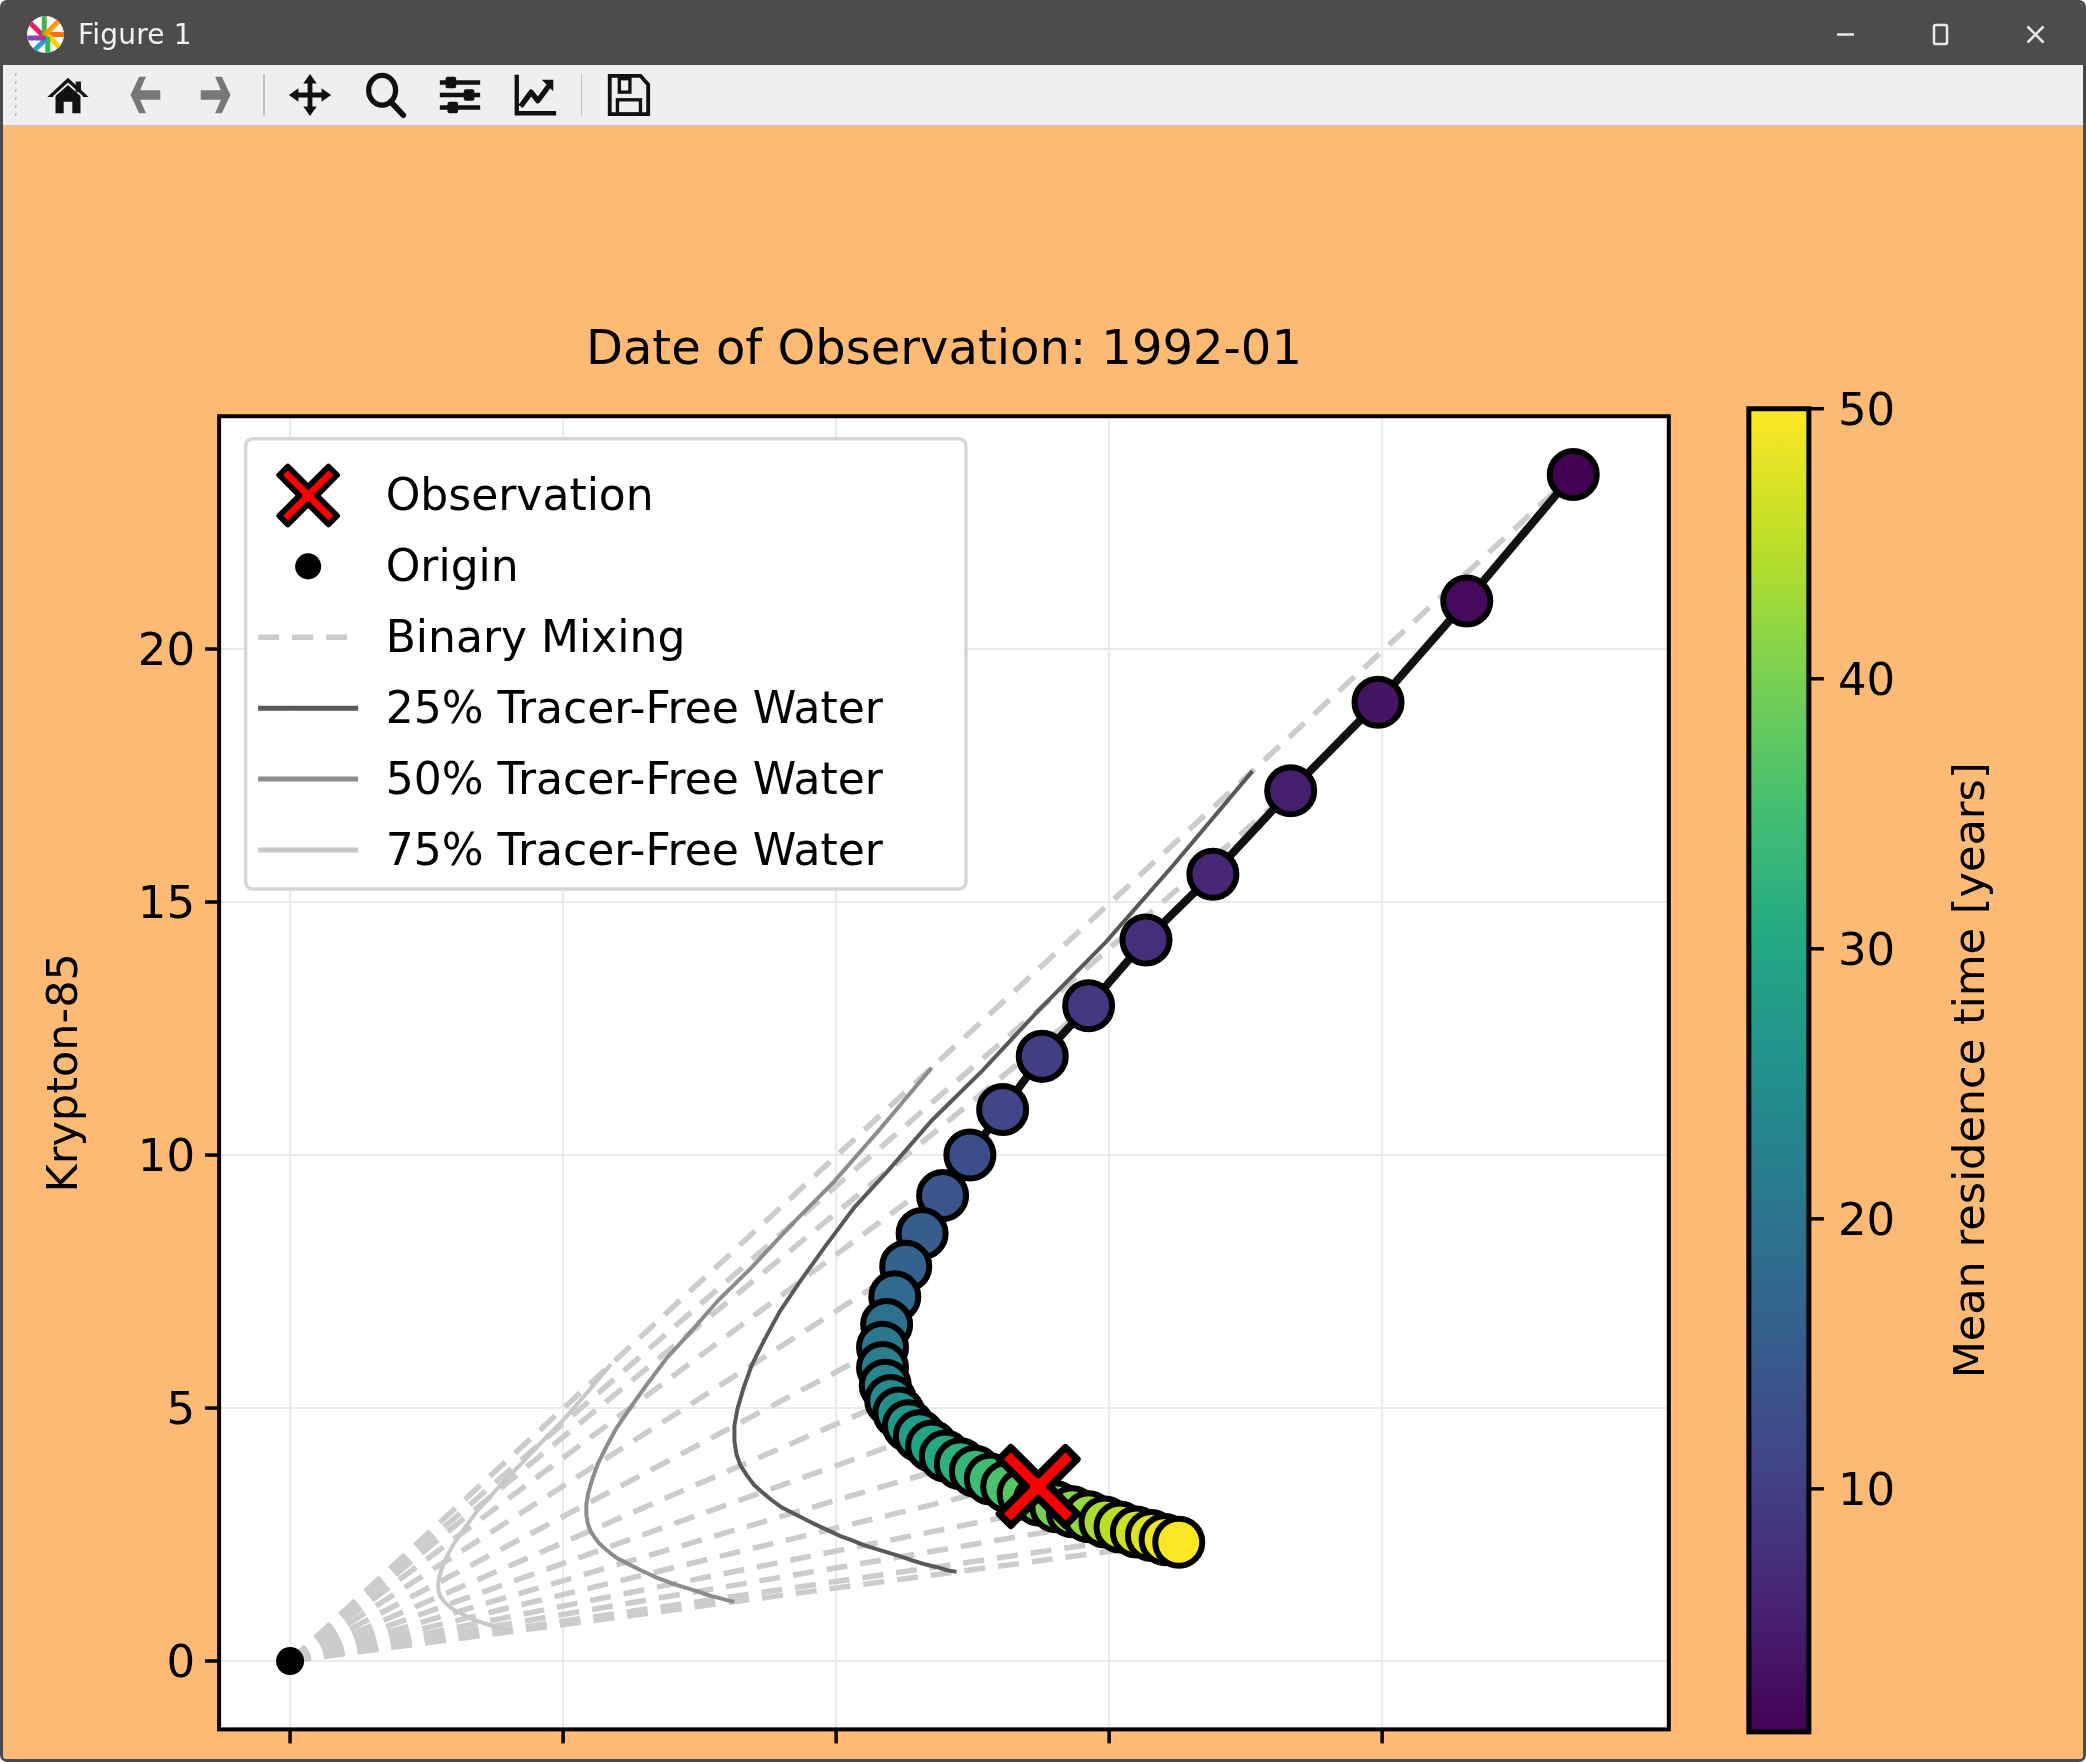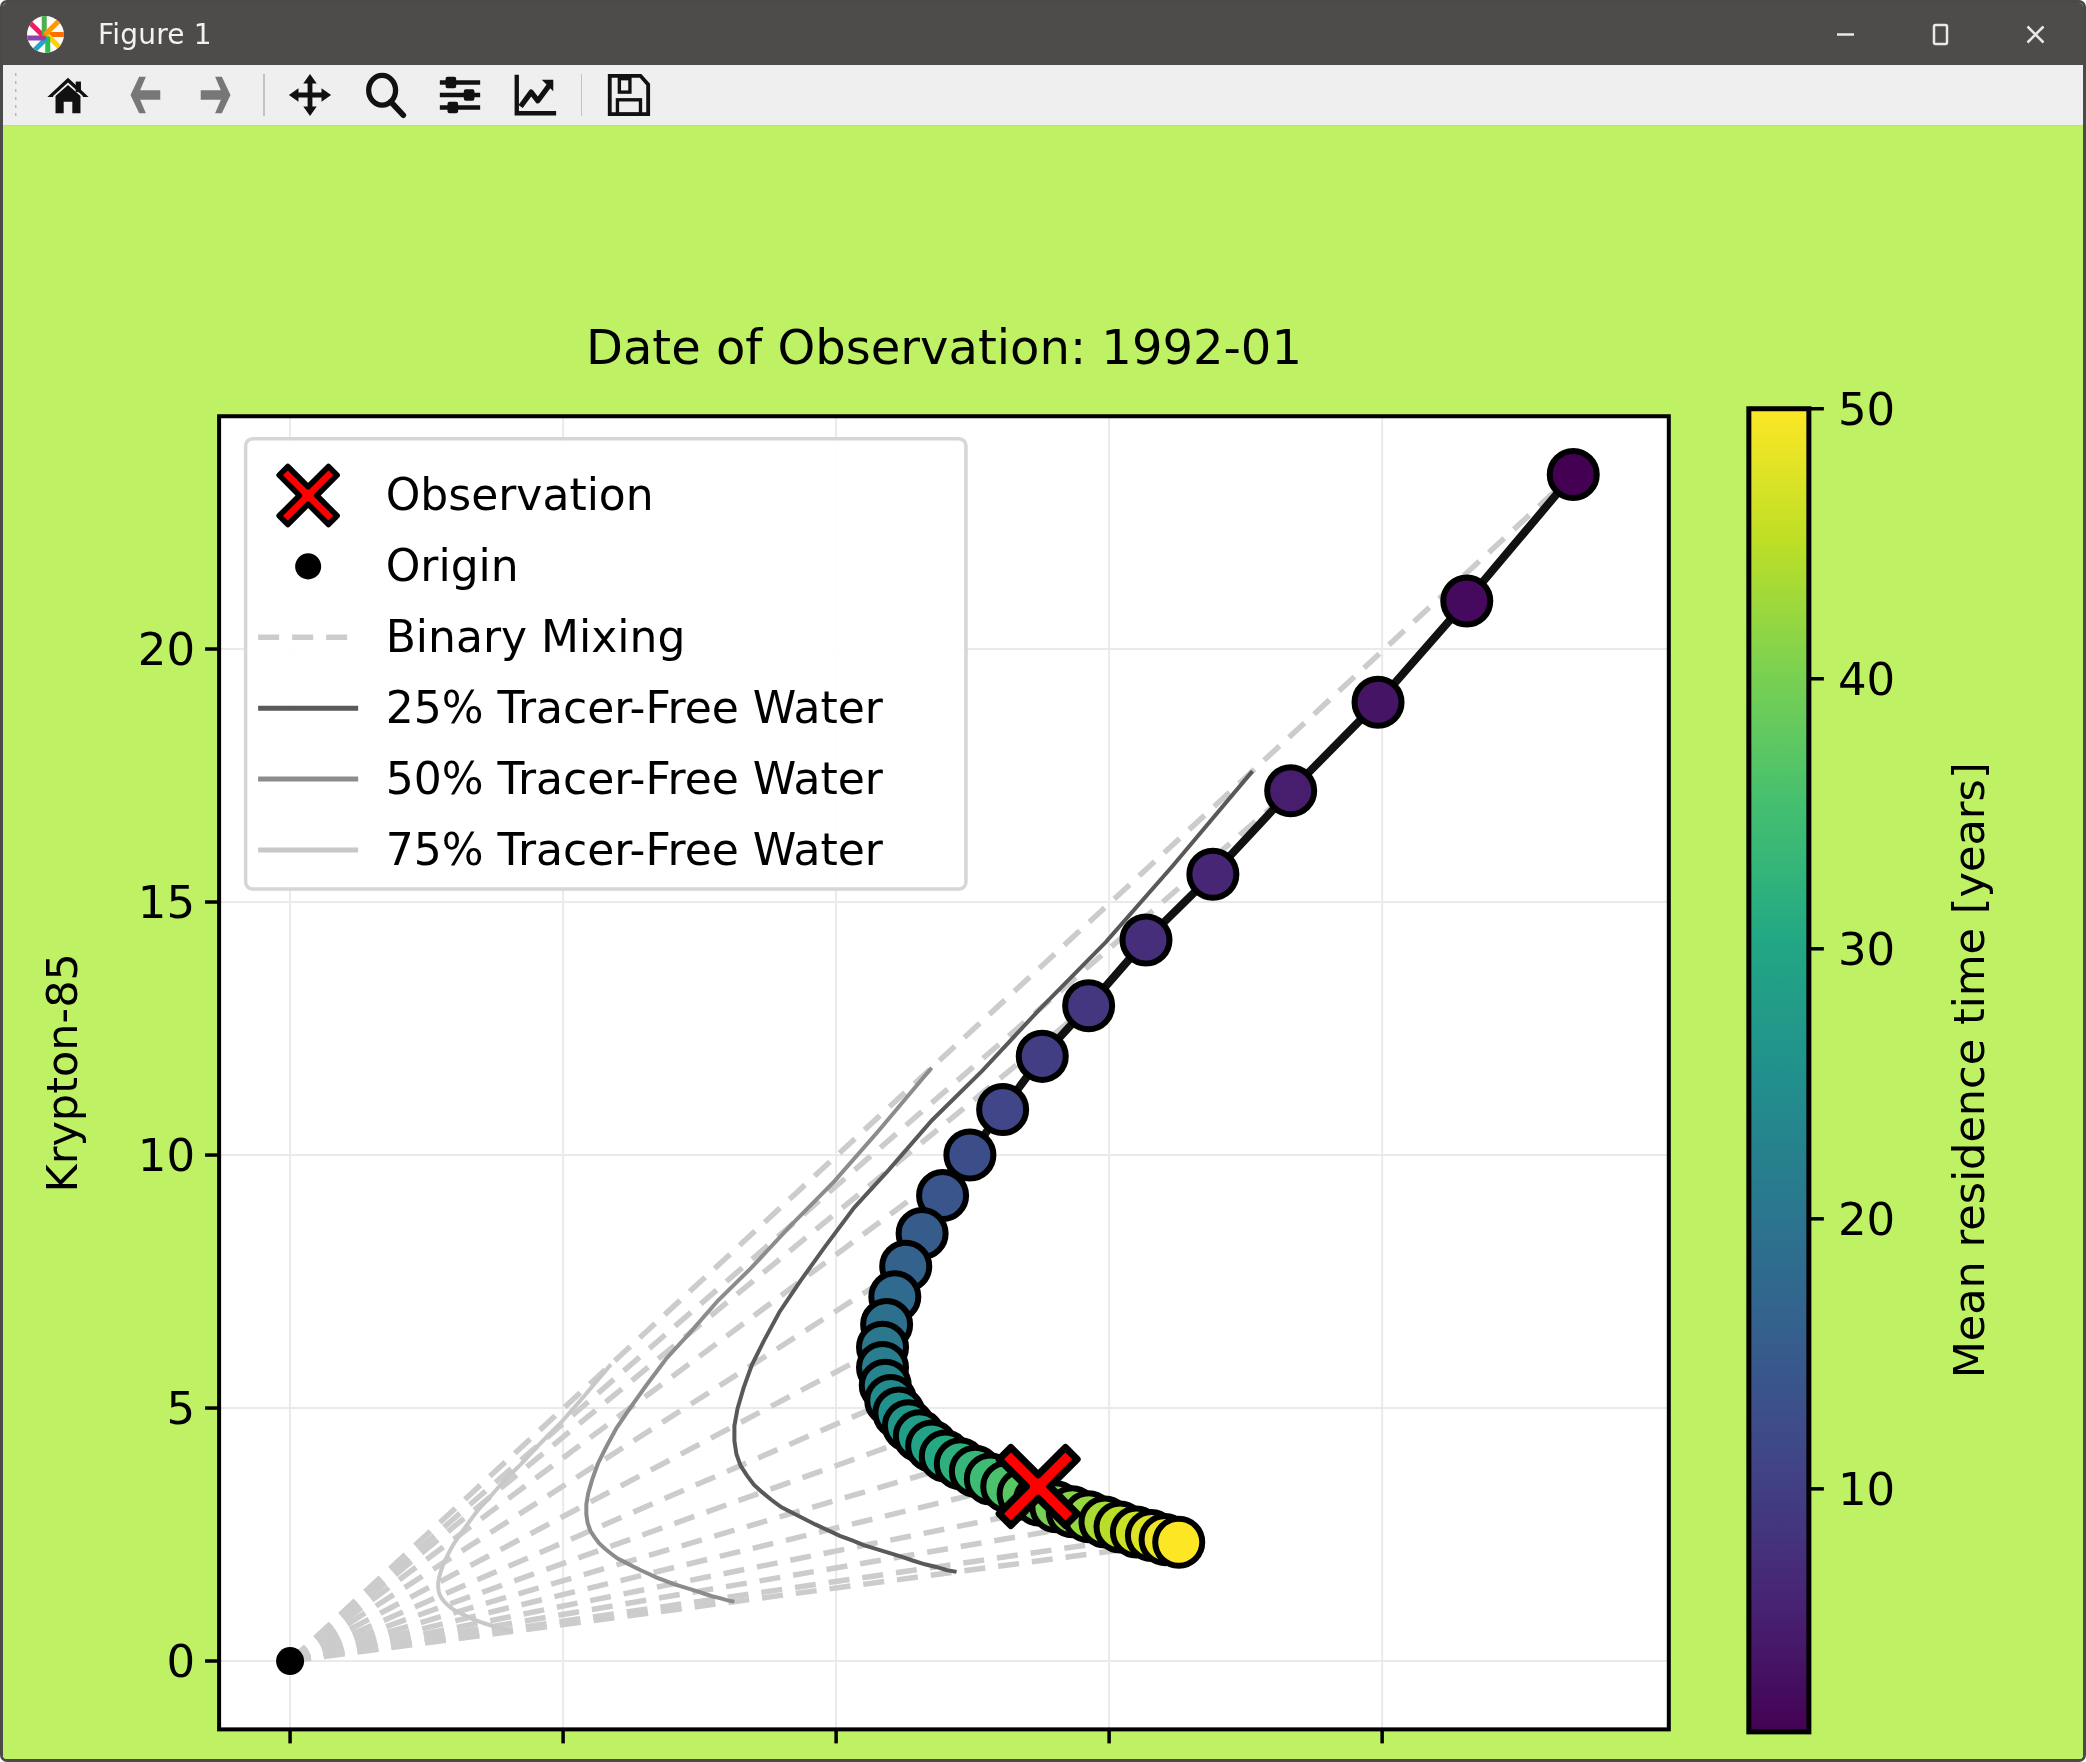--- a/index.html
+++ b/index.html
@@ -1,31 +1,31 @@
 <!DOCTYPE html>
 <html style="font-size:8px"><head>
 <meta charset="utf-8">
 <style>
   html,body{margin:0;padding:0;background:#fff;}
   body{width:2087px;height:1763px;font-family:"DejaVu Sans",sans-serif;overflow:hidden;}
   .window{position:absolute;inset:0;background:#fff;border:3px solid #4a4a48;border-radius:7px;box-sizing:border-box;overflow:hidden;display:flex;flex-direction:column;}
   .titlebar{height:62px;background:#4d4c4a;display:flex;align-items:center;flex:0 0 auto;position:relative;}
   .tb-icon{width:37px;height:37px;margin-left:24px;margin-right:14px;border-radius:50%;background:#fdfdfd;position:relative;overflow:hidden;flex:0 0 auto;}
   .tb-icon i{position:absolute;left:50%;top:50%;width:29px;height:4.5px;border-radius:2px;transform-origin:0 50%;}
-  .tb-title{color:#f2f2f2;font-size:28px;letter-spacing:0.2px;font-family:"DejaVu Sans",sans-serif;margin-left:20px;}
+  .tb-title{color:#f2f2f2;font-size:28px;letter-spacing:0.2px;font-family:"DejaVu Sans",sans-serif;}
   .winbtns{position:absolute;right:0;top:0;height:62px;display:flex;align-items:center;}
   .wbtn{width:95px;height:62px;display:flex;align-items:center;justify-content:center;}
   .wbtn svg{display:block;}
   .toolbar{height:60px;background:#efefef;border-bottom:1.5px solid #c9c9c9;display:flex;align-items:center;flex:0 0 auto;}
   .grip{width:13px;height:45px;margin-left:9px;margin-right:5px;
         background:repeating-linear-gradient(to bottom,#b9b9b9 0 3.5px,transparent 3.5px 8px);
         background-size:1.5px 100%;background-repeat:repeat-y;background-position:3px 0;}
   .tbtn{width:75px;height:55px;display:flex;align-items:center;justify-content:center;}
   .tsep{width:1.5px;height:42px;background:#c2c2c2;margin:0 8px;}
-  .canvas{flex:1 1 auto;position:relative;background:#bef264;}
+  .canvas{flex:1 1 auto;position:relative;background:#fdba74;}
   svg{display:block;}
 </style>
 </head>
 <body>
 
 <div class="window">
 
   <div class="titlebar">
     <div class="tb-icon" id="mplicon">
         <i style="background: rgb(255, 111, 0); transform: rotate(0deg) translateY(-2px);"></i>

